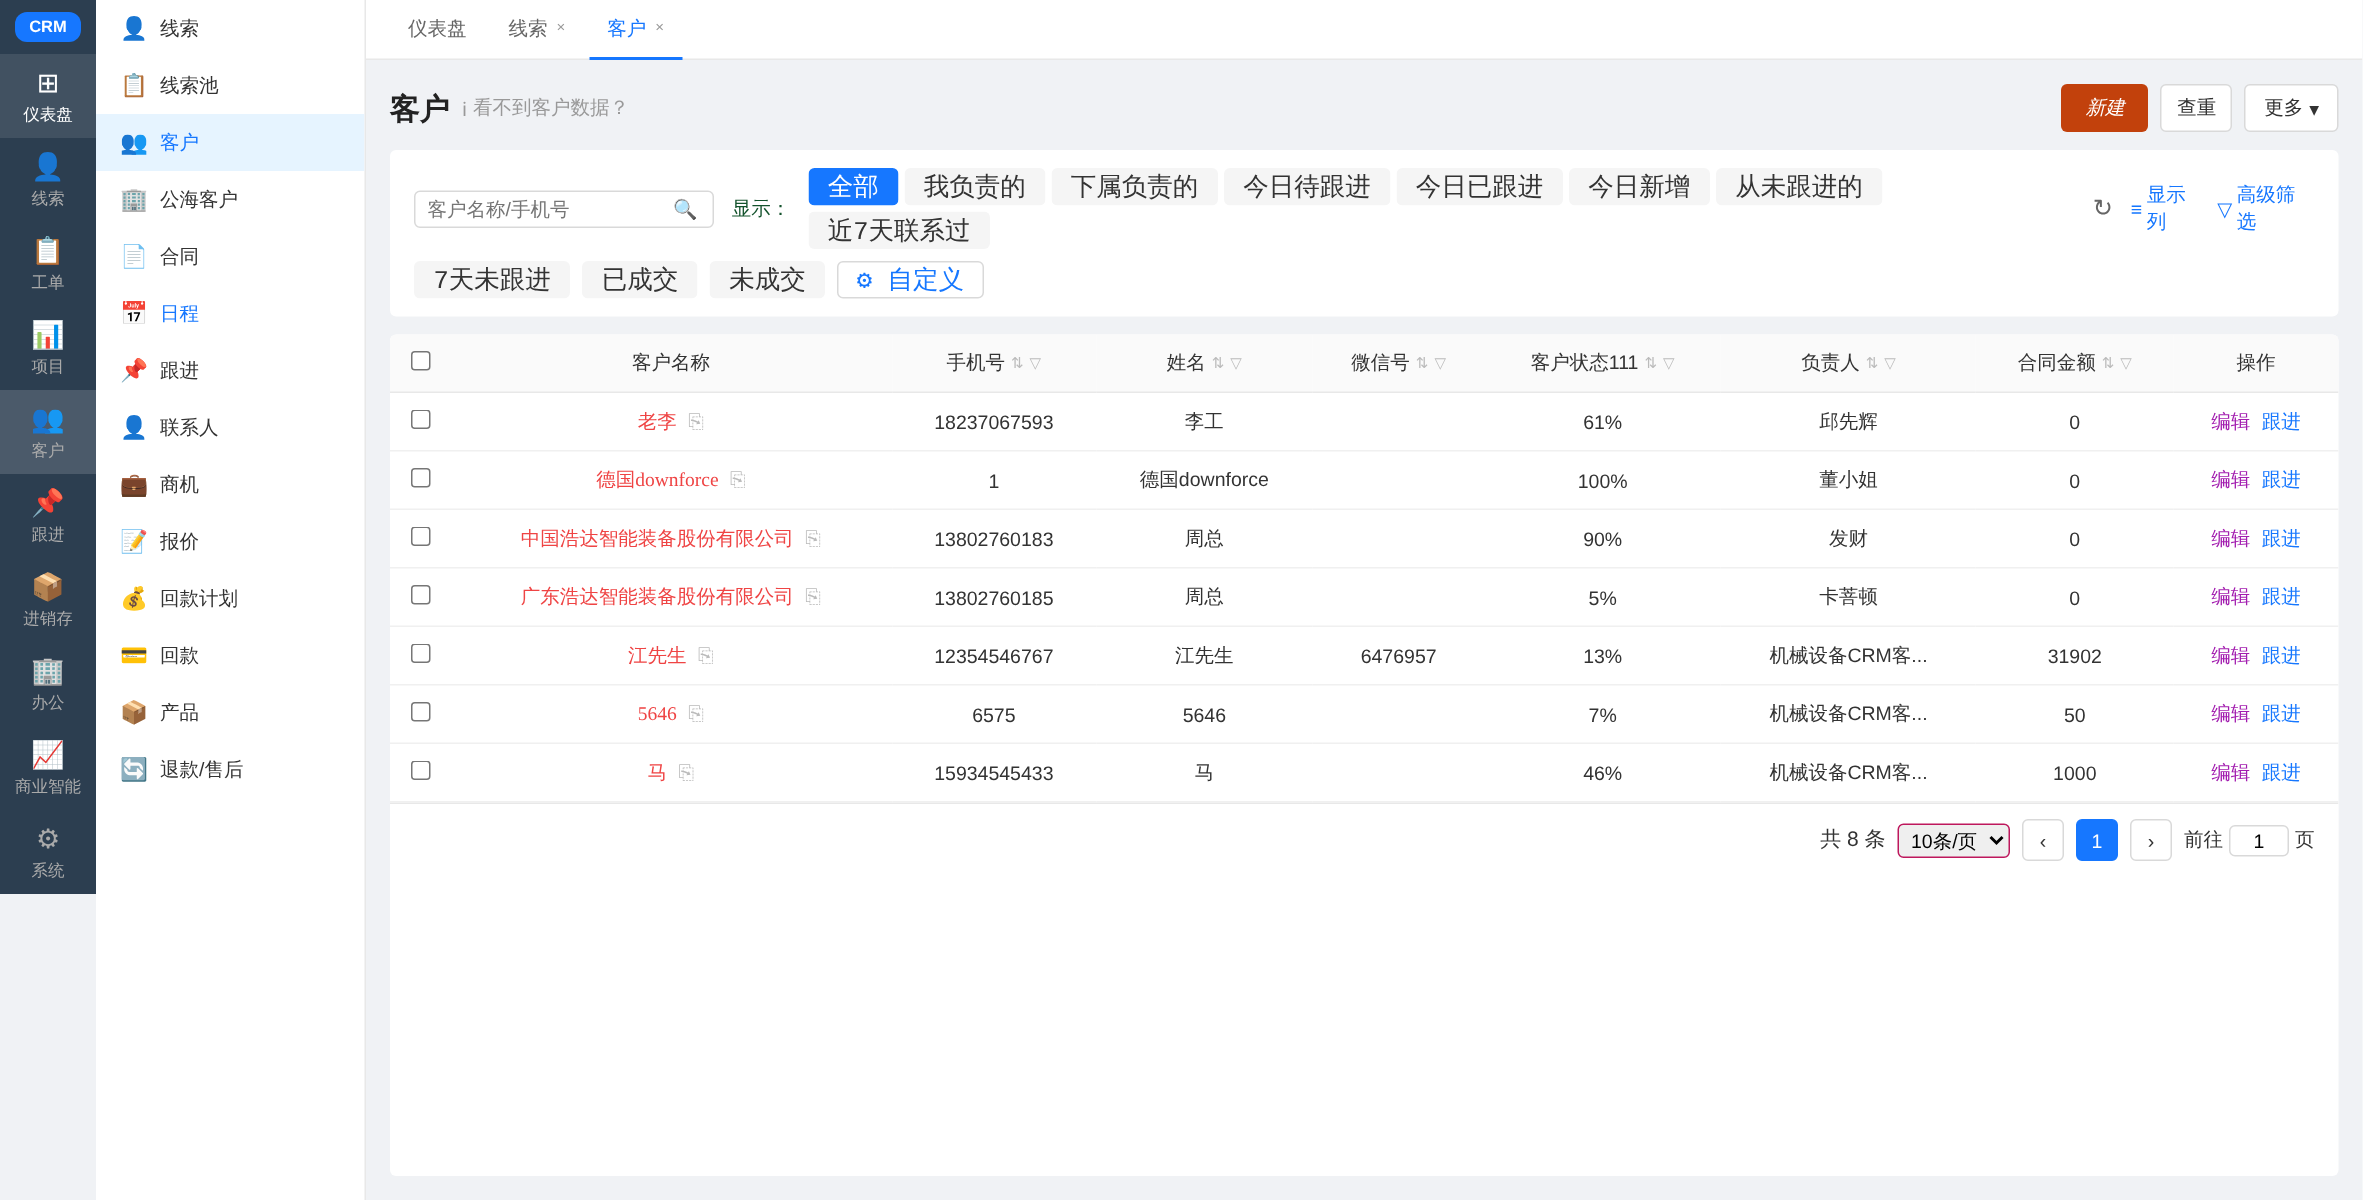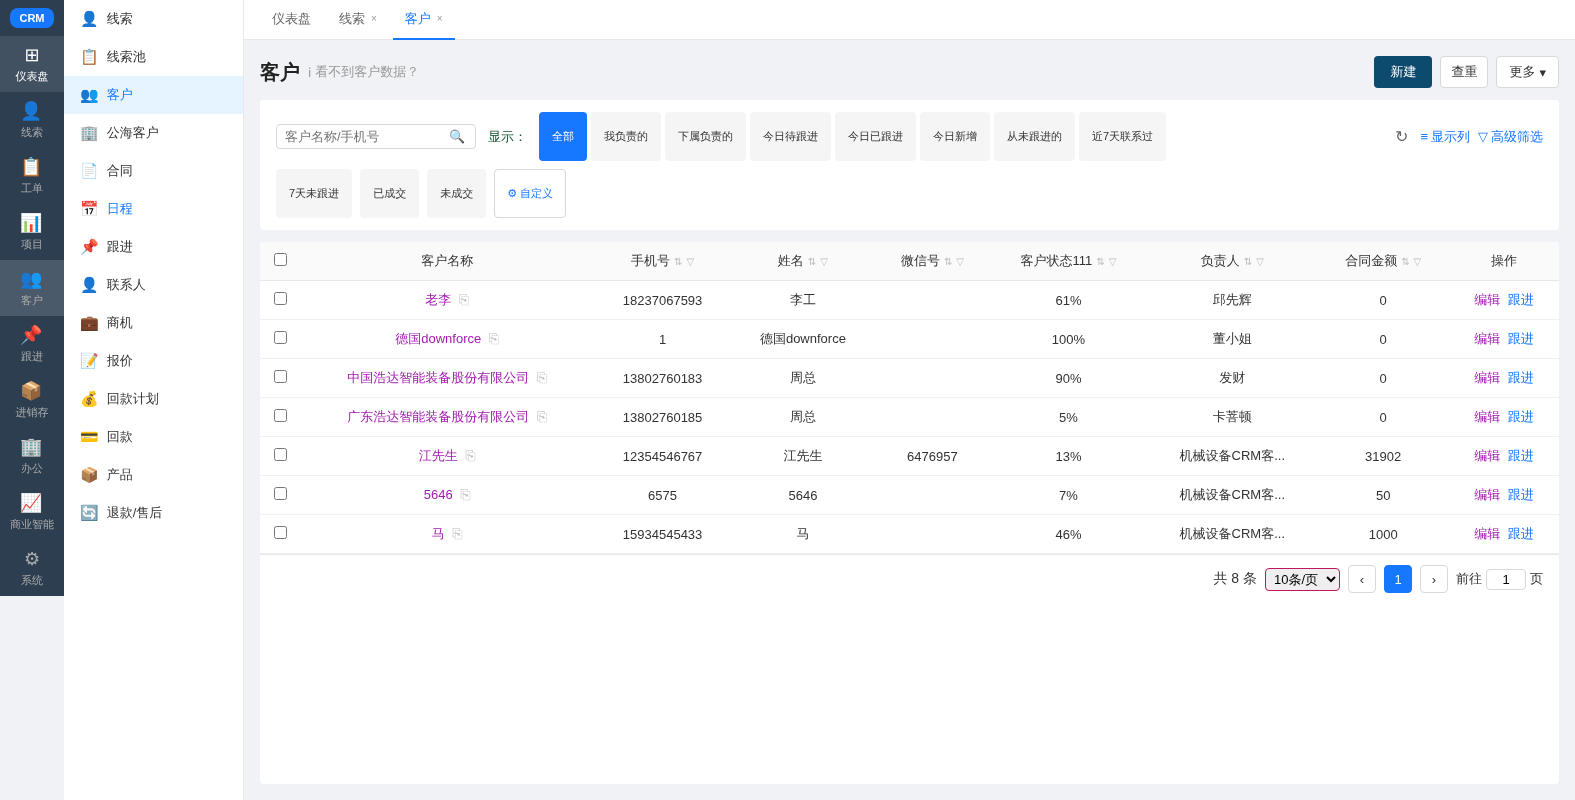--- a/index.html
+++ b/index.html
@@ -76,22 +76,22 @@
       display: flex; align-items: center; gap: 8px;
     }
     .page-title {
       font-size: 20px; font-weight: 600; color: #222;
     }
     .page-hint {
       font-size: 13px; color: #999; display: flex; align-items: center; gap: 4px;
     }
     .page-actions { display: flex; gap: 8px; }
     .btn-primary {
-      background: #0c4a6e; color: white; border: none; border-radius: 4px;
-      padding: 6px 16px; cursor: pointer; font-size: 13px;
+      background: #c2410c; color: white; border: none; border-radius: 4px;
+      padding: 6px 16px; cursor: pointer; font-size: 13px; font-style: italic;
     }
     .btn-default {
       background: white; color: #333; border: 1px solid #d9d9d9; border-radius: 4px;
       padding: 6px 10px; cursor: pointer; font-size: 13px;
     }
     .btn-more {
       background: white; color: #333; border: 1px solid #d9d9d9; border-radius: 4px;
       padding: 6px 12px; cursor: pointer; font-size: 13px; display: flex; align-items: center; gap: 4px;
     }
 
@@ -105,22 +105,22 @@
     .search-box {
       display: flex; align-items: center; border: 1px solid #d9d9d9; border-radius: 4px;
       padding: 4px 8px; gap: 4px; width: 200px;
     }
     .search-box input {
       border: none; outline: none; font-size: 13px; width: 160px;
     }
     .display-label { color: #14532d; font-size: 13px; white-space: nowrap; }
     .filter-tabs { display: flex; gap: 4px; flex-wrap: wrap; }
     .filter-tab {
-      padding: 16px 12px; border-radius: 4px; cursor: pointer;
-      font-size: 11px; border: 1px solid transparent;
+      padding: 0 12px; border-radius: 4px; cursor: pointer;
+      font-size: 17px; border: 1px solid transparent; font-family: Liberation Mono, monospace;
     }
     .filter-tab.active { background: #1677ff; color: white; }
     .filter-tab:not(.active) { background: #f5f5f5; color: #333; }
 
     .toolbar-right { display: flex; align-items: center; gap: 8px; margin-left: auto; }
     .icon-btn { background: none; border: none; cursor: pointer; color: #666; font-size: 16px; padding: 4px; }
     .toolbar-label { font-size: 13px; color: #1677ff; cursor: pointer; display: flex; align-items: center; gap: 3px; }
 
     
     .table-container {
@@ -130,21 +130,21 @@
     thead tr { background: #fafafa; }
     th {
       padding: 10px 12px; text-align: center; font-weight: 500; color: #333;
       border-bottom: 1px solid #e8e8e8; white-space: nowrap; font-size: 13px;
     }
     th .th-inner { display: flex; align-items: center; justify-content: center; gap: 4px; }
     td {
       padding: 10px 12px; text-align: center; border-bottom: 1px solid #f0f0f0;
       font-size: 13px; color: #333;
     }
-    .link-text { color: #a21caf; cursor: pointer; }
+    .link-text { color: #ef4444; cursor: pointer; font-family: Liberation Serif, serif; }
     .action-edit { color: #a21caf; cursor: pointer; margin-right: 4px; }
     .action-follow { color: #1677ff; cursor: pointer; }
     .sort-icon { color: #bbb; font-size: 10px; }
     .filter-icon { color: #bbb; font-size: 10px; cursor: pointer; }
     .checkbox-col { width: 40px; }
 
     
     .pagination {
       background: white; border-top: 1px solid #e8e8e8;
       padding: 10px 16px; display: flex; align-items: center; justify-content: flex-end; gap: 8px;

